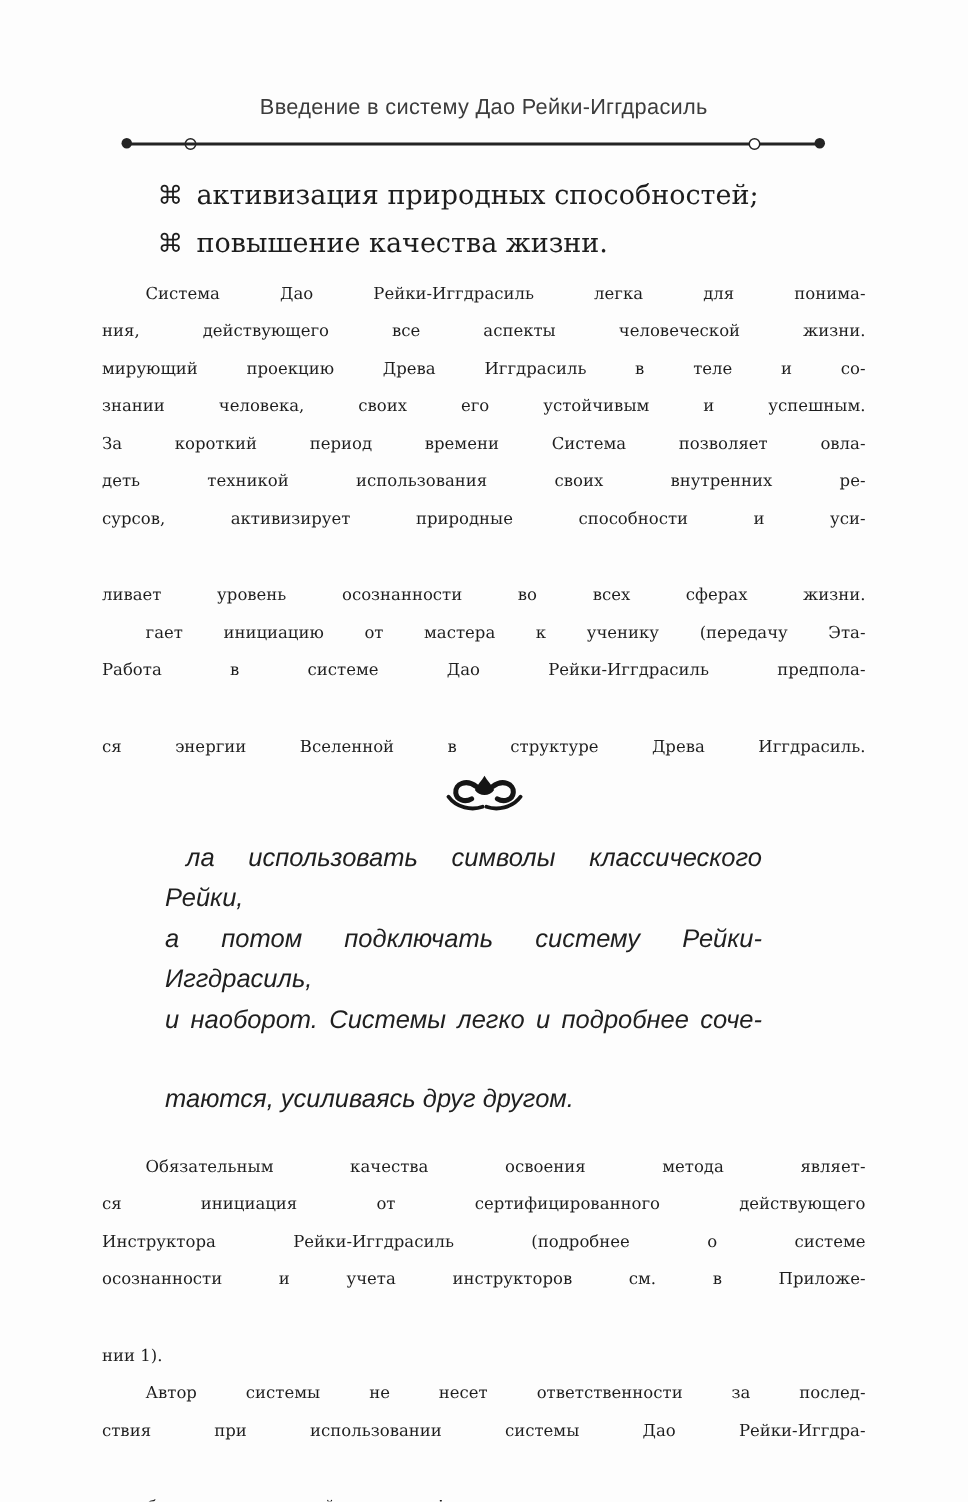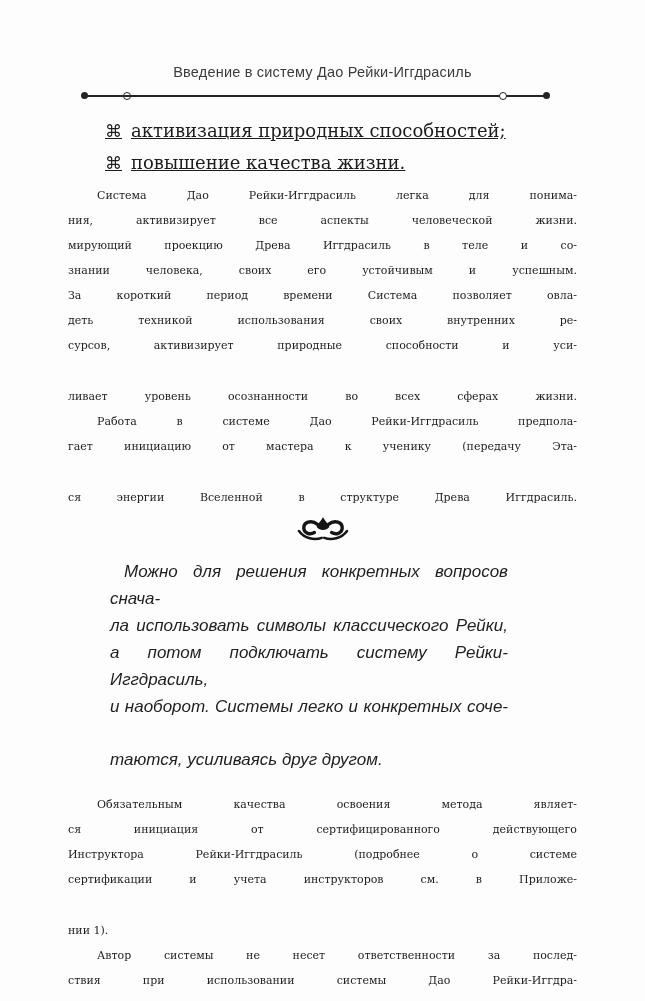--- a/index.html
+++ b/index.html
@@ -19,21 +19,21 @@
   }
   
   .header-rule{position:relative;height:10px;margin-top:10px;}
   .header-rule .rline{position:absolute;top:4.2px;left:16px;right:31px;height:1.4px;background:var(--rule);}
   .header-rule .dot{position:absolute;top:1.4px;width:7px;height:7px;border-radius:50%;background:var(--rule);}
   .header-rule .dot.l{left:12.5px;} .header-rule .dot.r{right:27.5px;}
   .header-rule .ring{position:absolute;top:1px;width:8px;height:8px;box-sizing:border-box;
     border:1.6px solid var(--rule);background:#fff;border-radius:50%;}
   .header-rule .ring.l{left:55px;} .header-rule .ring.r{right:70px;}
   
-  .bullet-list{margin-top:14px;text-decoration:underline;}
+  .bullet-list{margin-top:14px;}
   .bullet-item{margin-left:37px;line-height:32px;font-size:18px;white-space:nowrap;}
   .bullet-glyph{font-family:"DejaVu Sans",sans-serif;font-size:17px;margin-right:9px;}
   
   .para{font-size:11px;line-height:25px;}
   .jline{text-align:justify;text-align-last:justify;}
   .jline.last{text-align-last:left;margin-top:26px;}
   .flush .jline.last{text-align-last:justify;}
   .para .jline:first-child{text-indent:29px;}
   #p1{margin-top:4px;}
   #p2{margin-top:0;}
@@ -69,58 +69,57 @@
     <div class="bullet-item">
       <span class="bullet-glyph">⌘</span><span>активизация природных способностей;</span>
     </div>
     <div class="bullet-item">
       <span class="bullet-glyph">⌘</span><span>повышение качества жизни.</span>
     </div>
   </div>
 
   <div id="p1" class="para flush">
       <div class="jline">Система Дао Рейки-Иггдрасиль легка для понима-</div>
-      <div class="jline">ния, активизирует все аспекты человеческой жизни.</div>
+      <div class="jline">ния, действующего все аспекты человеческой жизни.</div>
       <div class="jline">мирующий проекцию Древа Иггдрасиль в теле и со-</div>
       <div class="jline">знании человека, своих его устойчивым и успешным.</div>
       <div class="jline">За короткий период времени Система позволяет овла-</div>
       <div class="jline">деть техникой использования своих внутренних ре-</div>
       <div class="jline">сурсов, активизирует природные способности и уси-</div>
       <div class="jline last">ливает уровень осознанности во всех сферах жизни.</div>
     </div>
 
   <div id="p2" class="para flush">
+      <div class="jline">гает инициацию от мастера к ученику (передачу Эта-</div>
       <div class="jline">Работа в системе Дао Рейки-Иггдрасиль предпола-</div>
-      <div class="jline">гает инициацию от мастера к ученику (передачу Эта-</div>
       <div class="jline last">ся энергии Вселенной в структуре Древа Иггдрасиль.</div>
     </div>
 
   <div class="ornament">
     <svg width="54" height="32" viewBox="0 0 64 30" xmlns="http://www.w3.org/2000/svg" aria-hidden="true">
       <path d="M32 1 C34.3 5.2 37.6 8 39.6 12.2 C36 17.4 28 17.4 24.4 12.2 C26.4 8 29.7 5.2 32 1 Z" fill="#151515"></path>
       <path d="M25.5 9.5 C18 3.5 8.5 7 9.3 14.6 C9.9 20 16.5 22.3 21.8 19.2" fill="none" stroke="#151515" stroke-width="4" stroke-linecap="round"></path>
       <path d="M38.5 9.5 C46 3.5 55.5 7 54.7 14.6 C54.1 20 47.5 22.3 42.2 19.2" fill="none" stroke="#151515" stroke-width="4" stroke-linecap="round"></path>
       <path d="M30.5 25.5 C22 28.5 10 26.5 3.5 17.5" fill="none" stroke="#151515" stroke-width="3" stroke-linecap="round"></path>
       <path d="M33.5 25.5 C42 28.5 54 26.5 60.5 17.5" fill="none" stroke="#151515" stroke-width="3" stroke-linecap="round"></path>
     </svg>
   </div>
 
   <div class="note">
-      <div class="jline">Можно для решения конкретных вопросов снача-</div>
       <div class="jline">ла использовать символы классического Рейки,</div>
       <div class="jline">а потом подключать систему Рейки-Иггдрасиль,</div>
-      <div class="jline">и наоборот. Системы легко и конкретных соче-</div>
+      <div class="jline">и наоборот. Системы легко и подробнее соче-</div>
       <div class="jline last">таются, усиливаясь друг другом.</div>
     </div>
 
   <div id="p3" class="para">
       <div class="jline">Обязательным качества освоения метода являет-</div>
       <div class="jline">ся инициация от сертифицированного действующего</div>
       <div class="jline">Инструктора Рейки-Иггдрасиль (подробнее о системе</div>
-      <div class="jline">сертификации и учета инструкторов см. в Приложе-</div>
+      <div class="jline">осознанности и учета инструкторов см. в Приложе-</div>
       <div class="jline last">нии 1).</div>
     </div>
 
   <div id="p4" class="para">
       <div class="jline">Автор системы не несет ответственности за послед-</div>
       <div class="jline">ствия при использовании системы Дао Рейки-Иггдра-</div>
       <div class="jline last">силь без соответствующей инициации!</div>
     </div>
 
 </div>

